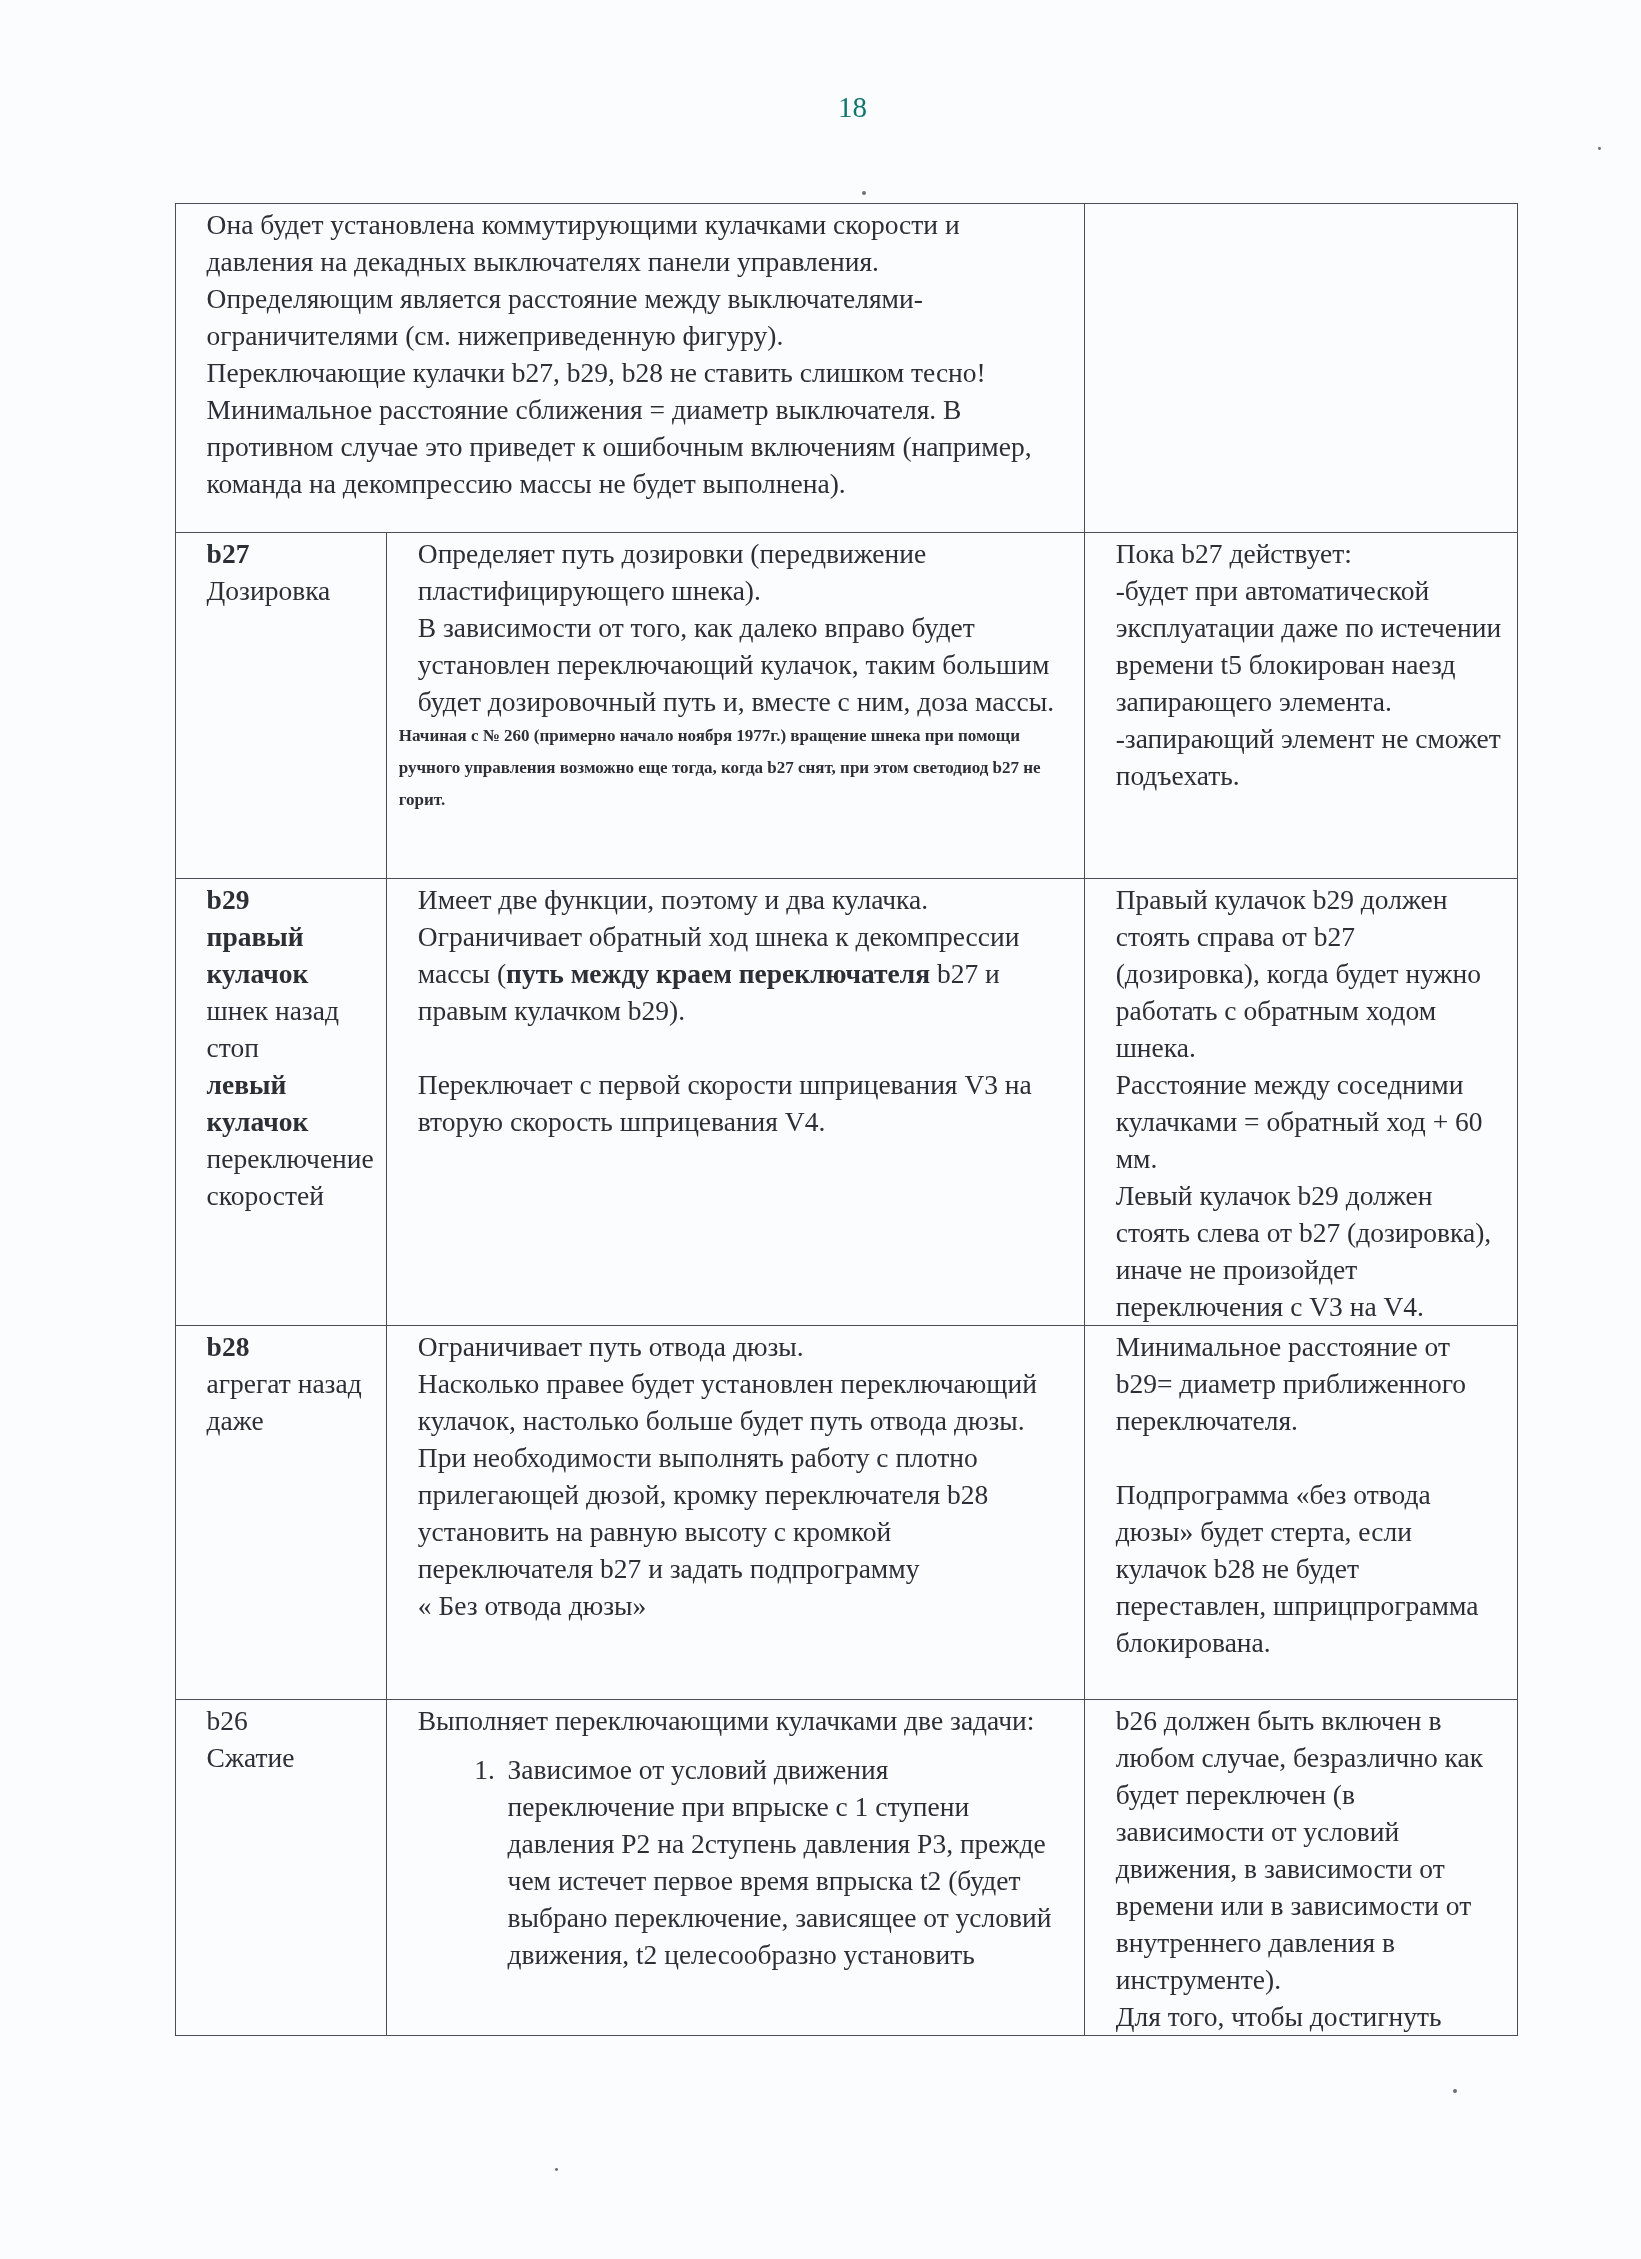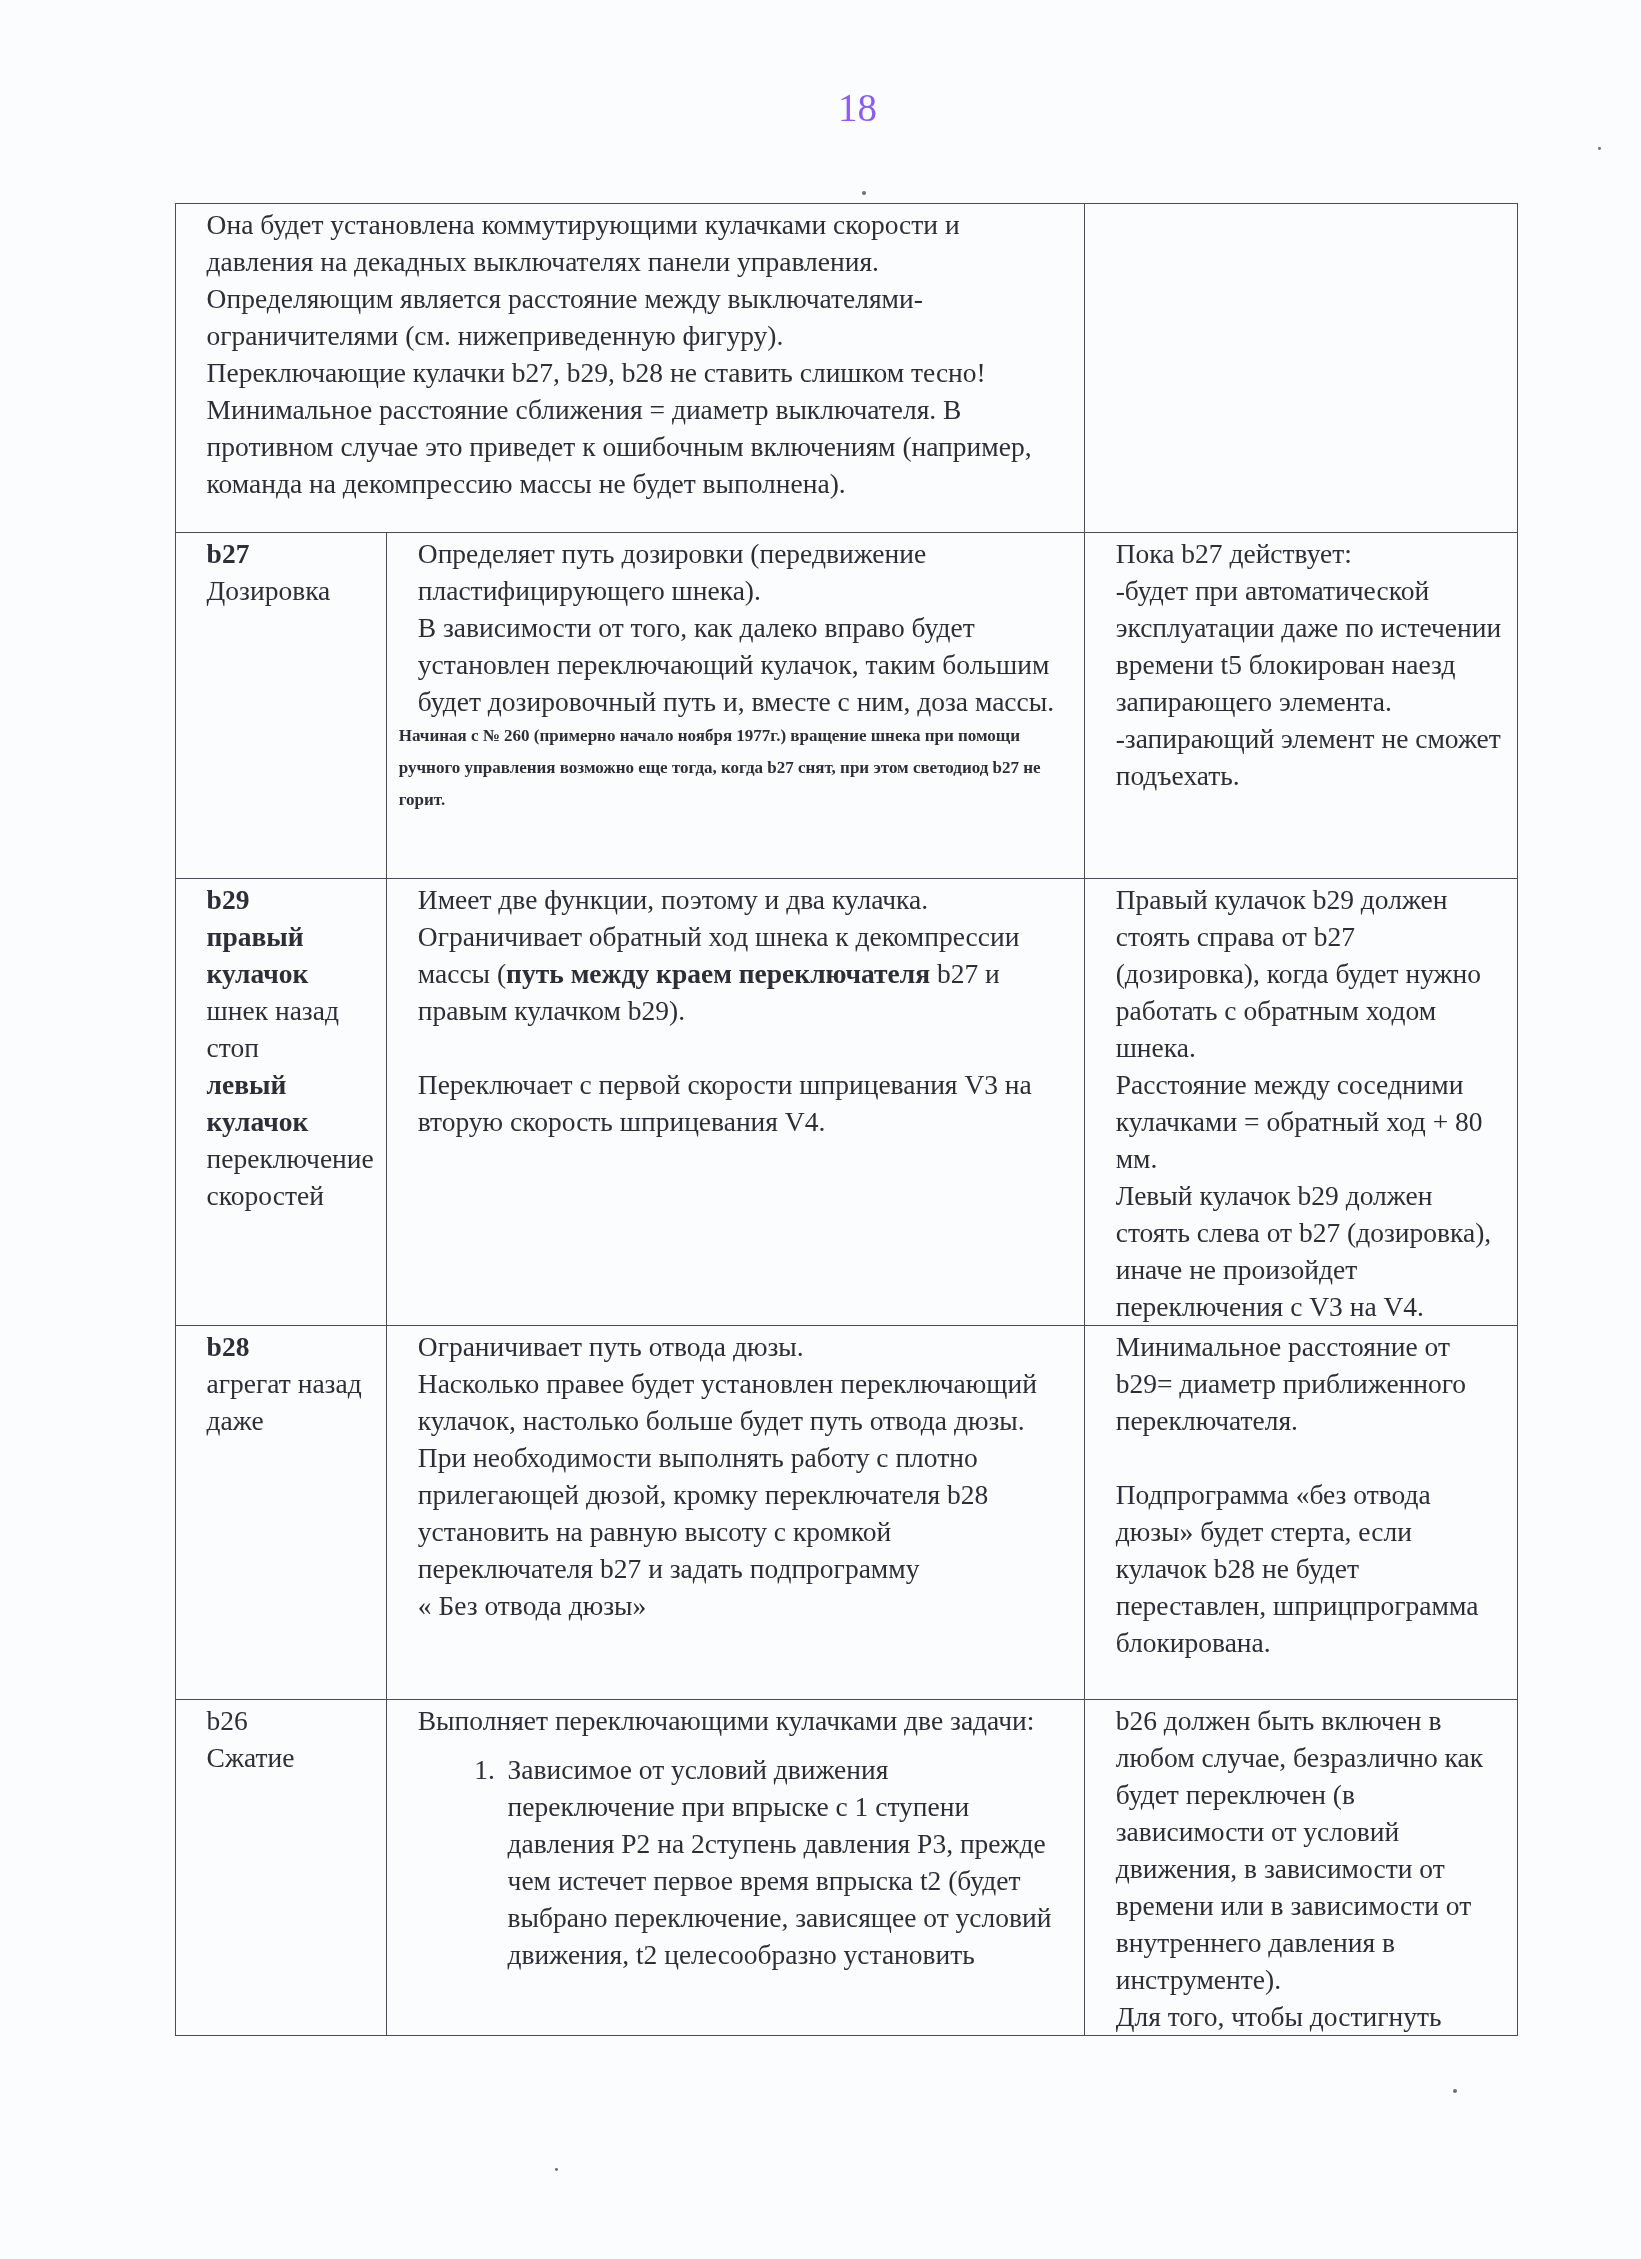--- a/index.html
+++ b/index.html
@@ -12,23 +12,23 @@
     background: #fbfcfd;
     position: relative;
     overflow: hidden;
     font-family: "Liberation Serif", "DejaVu Serif", serif;
     color: #2c2f36;
   }
   .page-number {
     position: absolute;
     left: 838px;
     top: 91px;
-    font-size: 39px;
+    font-size: 29px;
     line-height: 33px;
-    color: #8b5cf6;
+    color: #0f766e;
   }
   .doc-table {
     position: absolute;
     left: 175px;
     top: 203px;
     width: 1343px;
     border-collapse: collapse;
     table-layout: fixed;
   }
   .doc-table td {
@@ -122,21 +122,21 @@
       <span class="para">переключение скоростей</span>
     </td>
     <td class="narrow-serif">
       <span class="para">Имеет две функции, поэтому и два кулачка.</span>
       <span class="para"><span>Ограничивает обратный ход шнека к декомпрессии массы (</span><span class="bold">путь между краем переключателя</span><span> b27 и правым кулачком b29).</span></span>
       <span class="gap"></span>
       <span class="para">Переключает с первой скорости шприцевания V3 на вторую скорость шприцевания V4.</span>
     </td>
     <td>
       <span class="para">Правый кулачок b29 должен стоять справа от b27 (дозировка), когда будет нужно работать с обратным ходом шнека.</span>
-      <span class="para">Расстояние между соседними кулачками = обратный ход + 80 мм.</span>
+      <span class="para">Расстояние между соседними кулачками = обратный ход + 60 мм.</span>
       <span class="para">Левый кулачок b29 должен стоять слева от b27 (дозировка), иначе не произойдет переключения с V3 на V4.</span>
     </td>
   </tr>
 
   <tr class="row-b28">
     <td class="narrow-serif">
       <span class="para bold">b28</span>
       <span class="para">агрегат назад даже</span>
     </td>
     <td class="narrow-serif">

